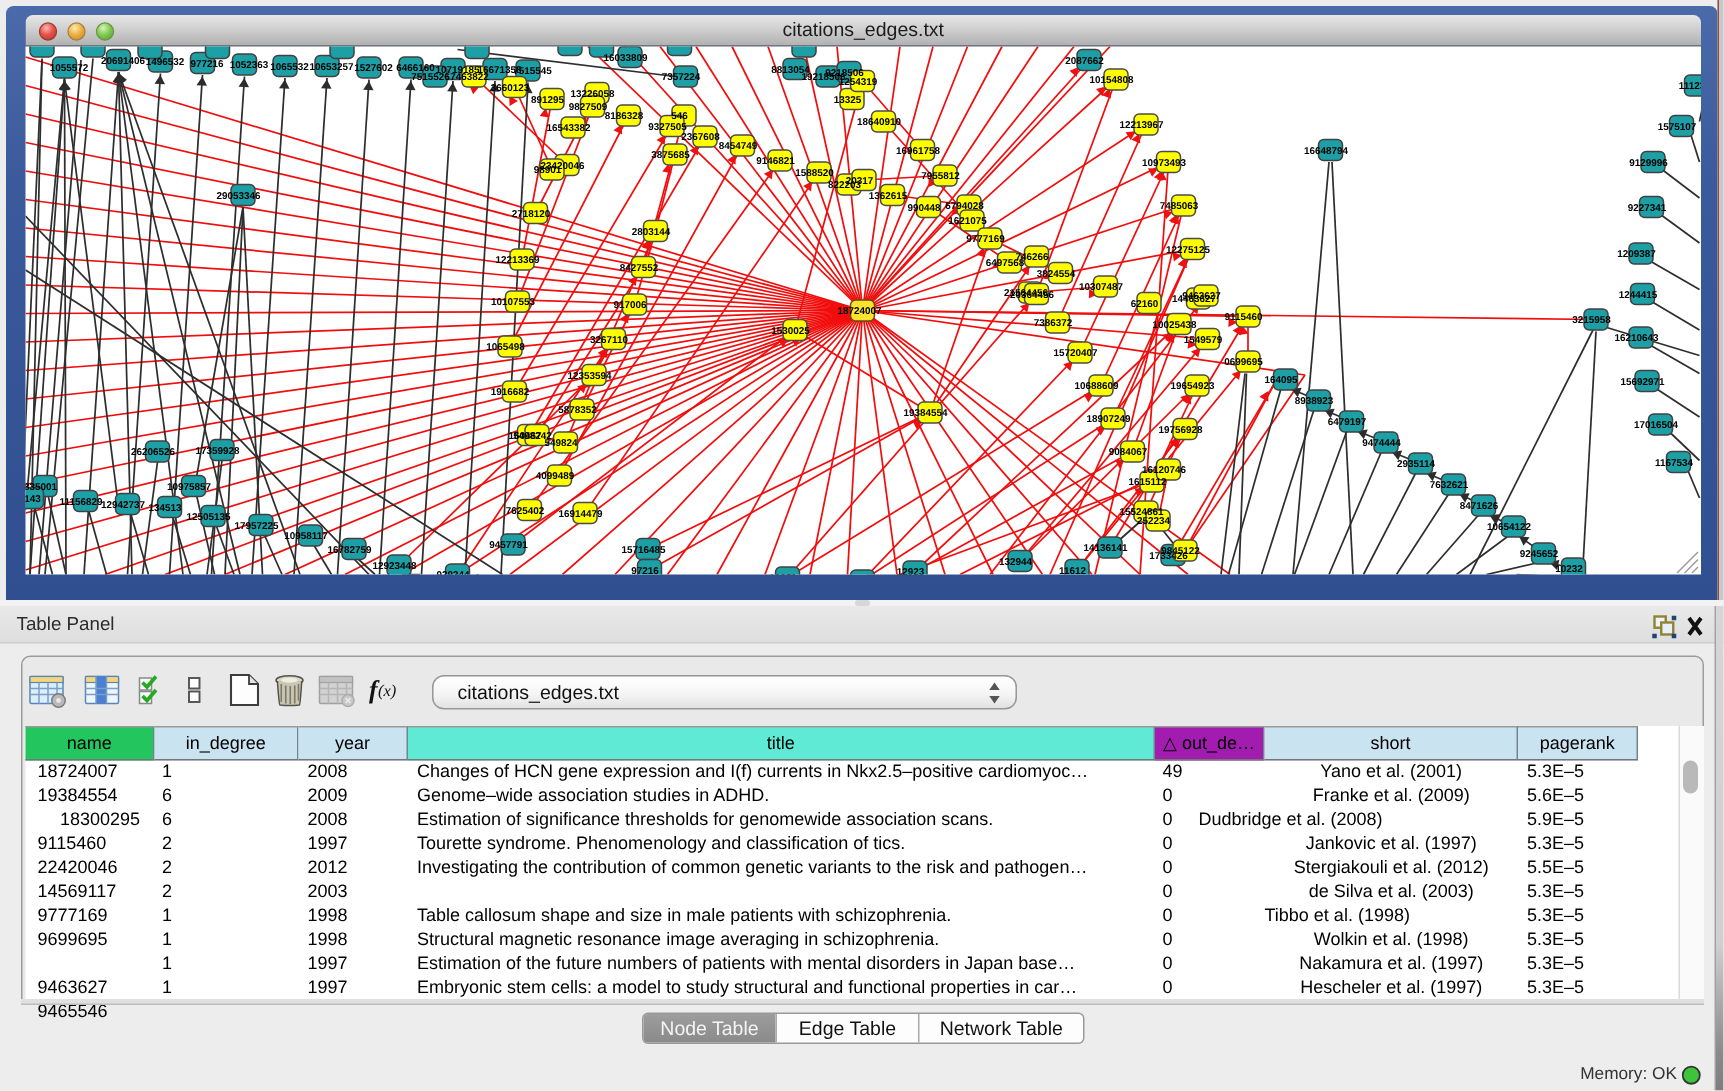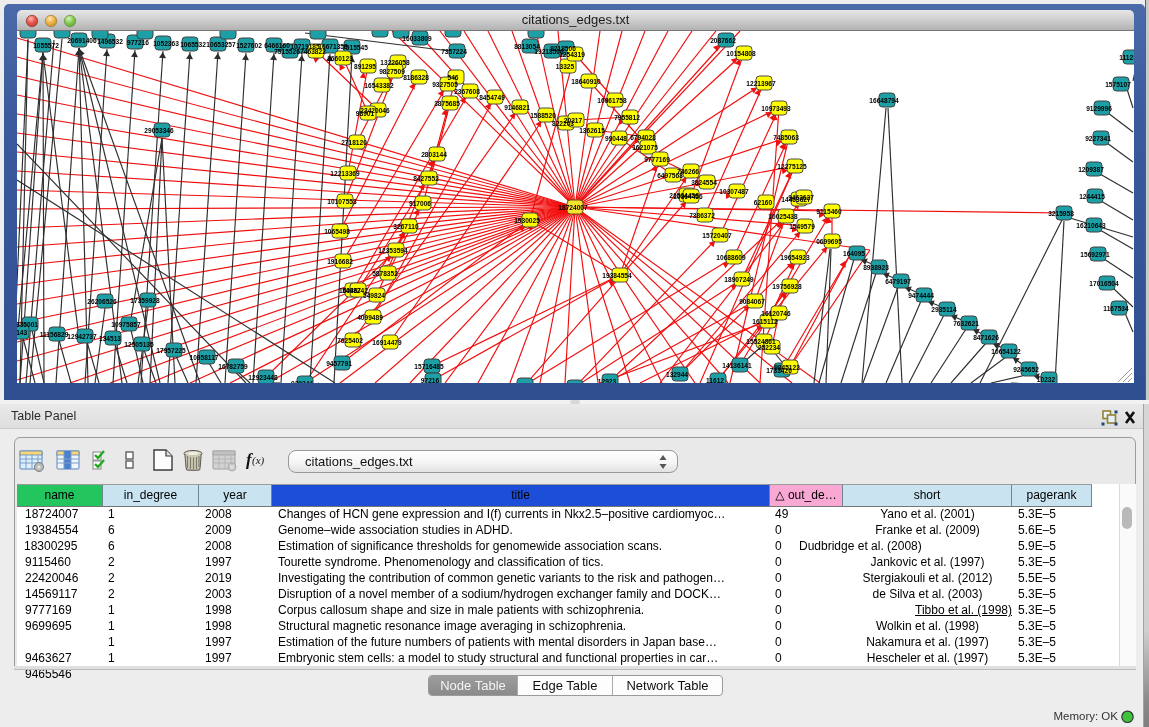--- a/index.html
+++ b/index.html
@@ -749,22 +749,22 @@
    <path d="M6 1 L9.5 6 L2.5 6 Z" fill="#555"></path>
       <path d="M6 15 L9.5 10 L2.5 10 Z" fill="#555"></path>
  </svg>
 </div>
 
 <div class="abs" style="left:17px;top:484px;width:1119px;height:182px;background:#ffffff;"></div>
 <div class="abs" style="font-size:12px;color:#000;">
 <div style="position:absolute;left:17px;top:484px;width:85px;height:21px;background:#22c55e;border-right:1px solid #73858f;border-top:1px solid #9a9a9a;border-bottom:1px solid #757575;text-align:center;line-height:21px;">name</div>
 <div style="position:absolute;left:103px;top:484px;width:95px;height:21px;background:#c9e3f0;border-right:1px solid #73858f;border-top:1px solid #9a9a9a;border-bottom:1px solid #757575;text-align:center;line-height:21px;">in_degree</div>
 <div style="position:absolute;left:199px;top:484px;width:72px;height:21px;background:#c9e3f0;border-right:1px solid #73858f;border-top:1px solid #9a9a9a;border-bottom:1px solid #757575;text-align:center;line-height:21px;">year</div>
-<div style="position:absolute;left:272px;top:484px;width:497px;height:21px;background:#1d4ed8;border-right:1px solid #73858f;border-top:1px solid #9a9a9a;border-bottom:1px solid #757575;text-align:center;line-height:21px;">title</div>
-<div style="position:absolute;left:770px;top:484px;width:72px;height:21px;background:#f9a8d4;border-right:1px solid #73858f;border-top:1px solid #9a9a9a;border-bottom:1px solid #757575;text-align:center;line-height:21px;">△ out_de…</div>
+<div style="position:absolute;left:272px;top:484px;width:497px;height:21px;background:#5eead4;border-right:1px solid #73858f;border-top:1px solid #9a9a9a;border-bottom:1px solid #757575;text-align:center;line-height:21px;">title</div>
+<div style="position:absolute;left:770px;top:484px;width:72px;height:21px;background:#a21caf;border-right:1px solid #73858f;border-top:1px solid #9a9a9a;border-bottom:1px solid #757575;text-align:center;line-height:21px;">△ out_de…</div>
 <div style="position:absolute;left:843px;top:484px;width:168px;height:21px;background:#c9e3f0;border-right:1px solid #73858f;border-top:1px solid #9a9a9a;border-bottom:1px solid #757575;text-align:center;line-height:21px;">short</div>
 <div style="position:absolute;left:1012px;top:484px;width:79px;height:21px;background:#c9e3f0;border-right:1px solid #73858f;border-top:1px solid #9a9a9a;border-bottom:1px solid #757575;text-align:center;line-height:21px;">pagerank</div>
 </div>
 <div class="abs" style="font-size:12px;color:#000;">
 <div style="position:absolute;left:0;top:506px;width:1149px;height:16px;line-height:16px;">
       <div style="position:absolute;left:25px;">18724007</div>
       <div style="position:absolute;left:108px;">1</div>
       <div style="position:absolute;left:205px;">2008</div>
       <div style="position:absolute;left:278px;white-space:nowrap;">Changes of HCN gene expression and I(f) currents in Nkx2.5–positive cardiomyoc…</div>
       <div style="position:absolute;left:775px;">49</div>
@@ -774,62 +774,61 @@
 <div style="position:absolute;left:0;top:522px;width:1149px;height:16px;line-height:16px;">
       <div style="position:absolute;left:25px;">19384554</div>
       <div style="position:absolute;left:108px;">6</div>
       <div style="position:absolute;left:205px;">2009</div>
       <div style="position:absolute;left:278px;white-space:nowrap;">Genome–wide association studies in ADHD.</div>
       <div style="position:absolute;left:775px;">0</div>
       <div style="position:absolute;left:843px;width:169px;text-align:center;">Franke et al. (2009)</div>
       <div style="position:absolute;left:1018px;">5.6E–5</div>
     </div>
 <div style="position:absolute;left:0;top:538px;width:1149px;height:16px;line-height:16px;">
-      <div style="position:absolute;left:24px;">18300295</div>
+      <div style="position:absolute;left:40px;">18300295</div>
       <div style="position:absolute;left:108px;">6</div>
       <div style="position:absolute;left:205px;">2008</div>
       <div style="position:absolute;left:278px;white-space:nowrap;">Estimation of significance thresholds for genomewide association scans.</div>
       <div style="position:absolute;left:775px;">0</div>
       <div style="position:absolute;left:799px;width:169px;text-align:left;">Dudbridge et al. (2008)</div>
       <div style="position:absolute;left:1018px;">5.9E–5</div>
     </div>
 <div style="position:absolute;left:0;top:554px;width:1149px;height:16px;line-height:16px;">
       <div style="position:absolute;left:25px;">9115460</div>
       <div style="position:absolute;left:108px;">2</div>
       <div style="position:absolute;left:205px;">1997</div>
       <div style="position:absolute;left:278px;white-space:nowrap;">Tourette syndrome. Phenomenology and classification of tics.</div>
       <div style="position:absolute;left:775px;">0</div>
       <div style="position:absolute;left:843px;width:169px;text-align:center;">Jankovic et al. (1997)</div>
       <div style="position:absolute;left:1018px;">5.3E–5</div>
     </div>
 <div style="position:absolute;left:0;top:570px;width:1149px;height:16px;line-height:16px;">
       <div style="position:absolute;left:25px;">22420046</div>
       <div style="position:absolute;left:108px;">2</div>
-      <div style="position:absolute;left:205px;">2019</div>
+      <div style="position:absolute;left:205px;">2012</div>
       <div style="position:absolute;left:278px;white-space:nowrap;">Investigating the contribution of common genetic variants to the risk and pathogen…</div>
       <div style="position:absolute;left:775px;">0</div>
       <div style="position:absolute;left:843px;width:169px;text-align:center;">Stergiakouli et al. (2012)</div>
       <div style="position:absolute;left:1018px;">5.5E–5</div>
     </div>
 <div style="position:absolute;left:0;top:586px;width:1149px;height:16px;line-height:16px;padding-left:48px;">
       <div style="position:absolute;left:25px;">14569117</div>
       <div style="position:absolute;left:108px;">2</div>
       <div style="position:absolute;left:205px;">2003</div>
-      <div style="position:absolute;left:278px;white-space:nowrap;">Disruption of a novel member of a sodium/hydrogen exchanger family and DOCK…</div>
       <div style="position:absolute;left:775px;">0</div>
       <div style="position:absolute;left:843px;width:169px;text-align:center;">de Silva et al. (2003)</div>
       <div style="position:absolute;left:1018px;">5.3E–5</div>
     </div>
 <div style="position:absolute;left:0;top:602px;width:1149px;height:16px;line-height:16px;">
       <div style="position:absolute;left:25px;">9777169</div>
       <div style="position:absolute;left:108px;">1</div>
       <div style="position:absolute;left:205px;">1998</div>
-      <div style="position:absolute;left:278px;white-space:nowrap;">Corpus callosum shape and size in male patients with schizophrenia.</div>
+      <div style="position:absolute;left:278px;white-space:nowrap;">Table callosum shape and size in male patients with schizophrenia.</div>
       <div style="position:absolute;left:775px;">0</div>
-      <div style="position:absolute;left:843px;width:169px;text-align:right;text-decoration:underline;">Tibbo et al. (1998)</div>
+      <div style="position:absolute;left:843px;width:169px;text-align:left;">Tibbo et al. (1998)</div>
       <div style="position:absolute;left:1018px;">5.3E–5</div>
     </div>
 <div style="position:absolute;left:0;top:618px;width:1149px;height:16px;line-height:16px;">
       <div style="position:absolute;left:25px;">9699695</div>
       <div style="position:absolute;left:108px;">1</div>
       <div style="position:absolute;left:205px;">1998</div>
       <div style="position:absolute;left:278px;white-space:nowrap;">Structural magnetic resonance image averaging in schizophrenia.</div>
       <div style="position:absolute;left:775px;">0</div>
       <div style="position:absolute;left:843px;width:169px;text-align:center;">Wolkin et al. (1998)</div>
       <div style="position:absolute;left:1018px;">5.3E–5</div>

